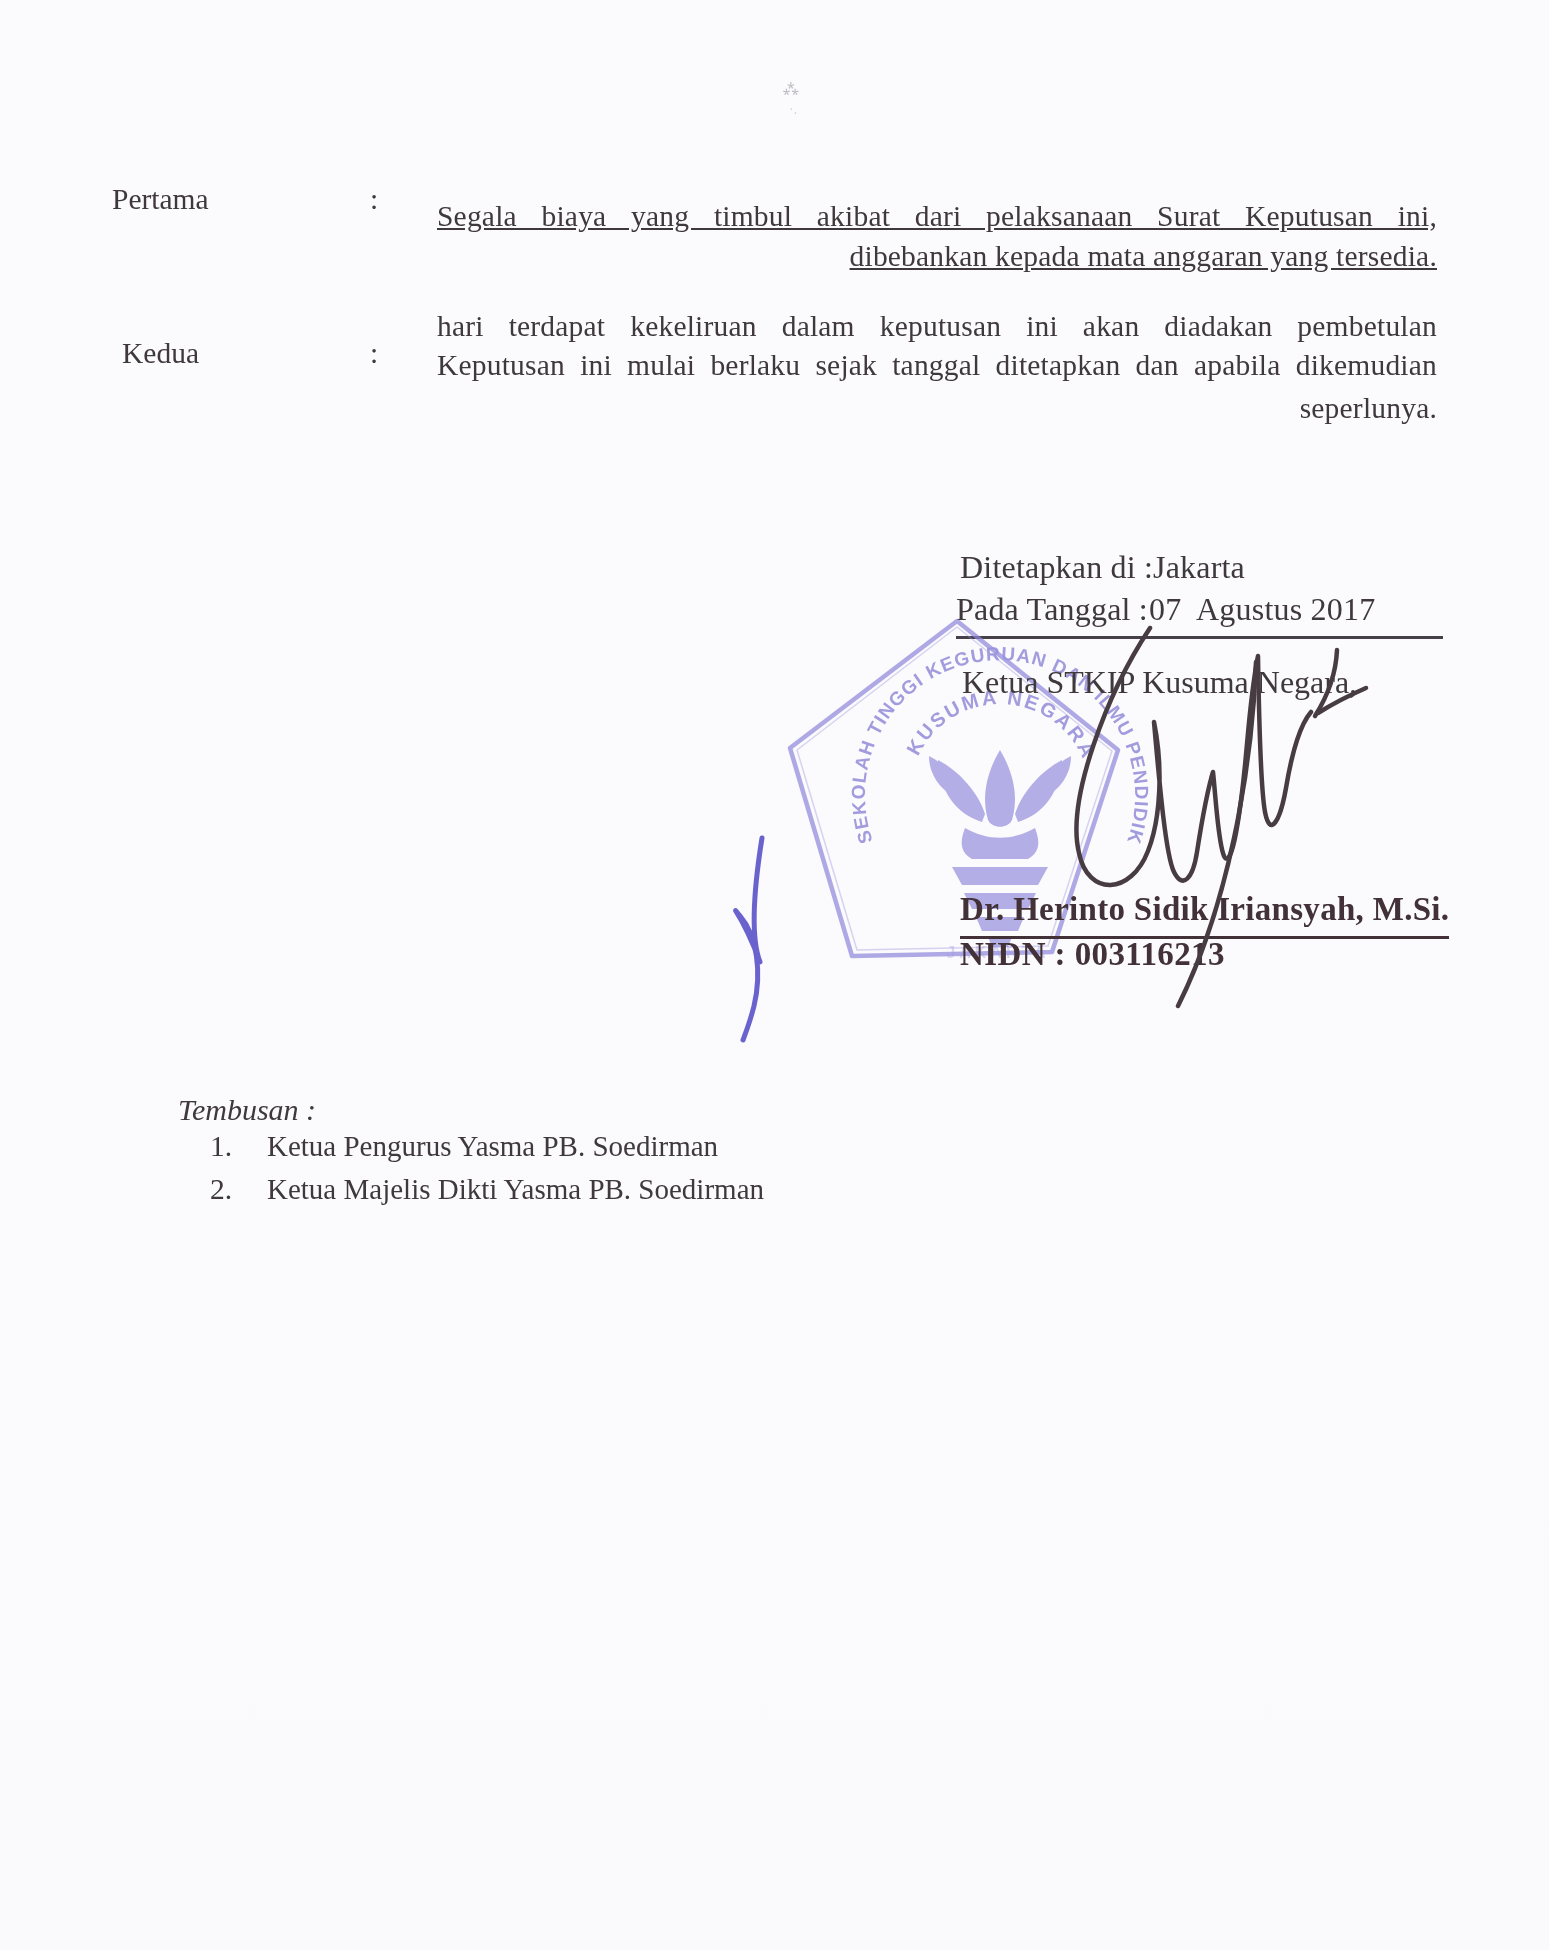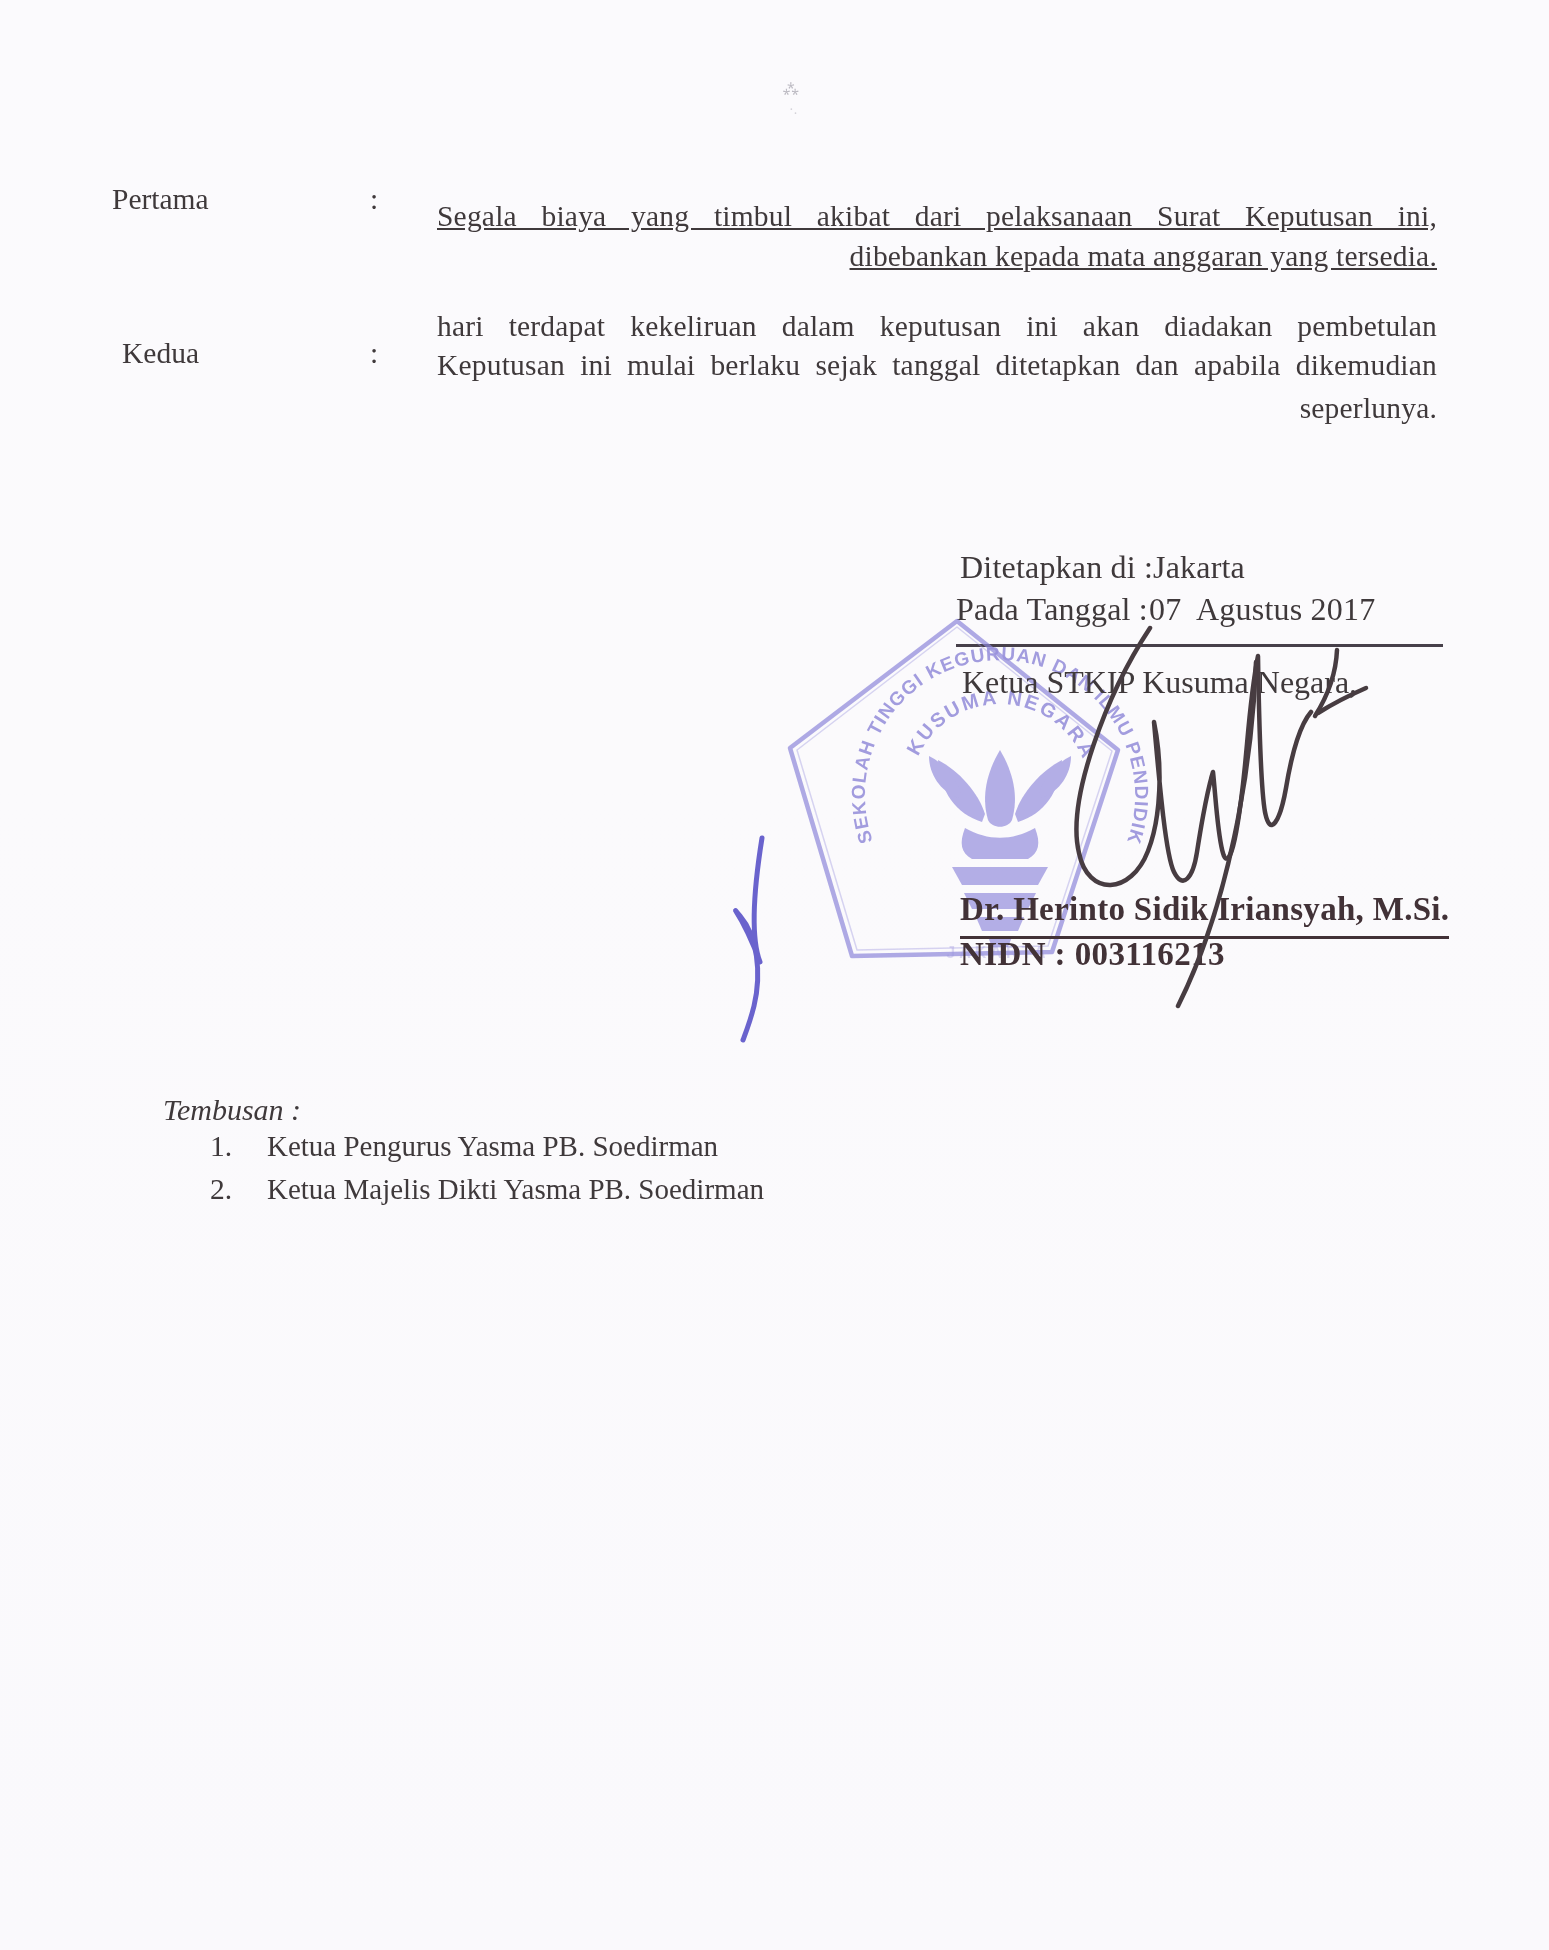--- a/index.html
+++ b/index.html
@@ -13,30 +13,30 @@
   }
   .abs { position:absolute; }
   .body-text { font-size:29.5px; letter-spacing:.2px; }
   .para { width:1000px; }
   .pline { display:block; height:40px; line-height:40px; text-align:right; }
   .pline.just { text-align:justify; text-align-last:justify; }
   .label { font-size:29.5px; }
   .colon { font-size:29.5px; }
   .right-block { font-size:32px; letter-spacing:.2px; }
   .place-row { left:960px; top:549px; }
-  .date-row { left:956px; top:591px; width:487px; border-bottom:3px solid #47404a; padding-bottom:16px; }
+  .date-row { left:956px; top:591px; width:487px; border-bottom:3px solid #47404a; padding-bottom:8px; }
   .val-offset { position:absolute; left:193px; top:0; white-space:pre; }
   .signer-title { left:962px; top:664px; font-size:32px; }
   .signer-name {
     left:960px; top:891px; font-size:33px; font-weight:bold; color:#423237;
     border-bottom:3.5px solid #423237; padding-bottom:8px; letter-spacing:.3px;
     z-index:4;
   }
   .signer-id { left:960px; top:936px; font-size:33px; font-weight:bold; color:#423237; letter-spacing:.4px; z-index:4; }
-  .cc-title { left:163px; top:1093px; font-size:30px; font-style:italic; }
+  .cc-title { left:178px; top:1093px; font-size:30px; font-style:italic; }
   .cc-num { position:absolute; left:210px; font-size:29.5px; }
   .cc-text { position:absolute; left:267px; font-size:29px; }
   .artifact { color:#8a8794; opacity:.55; font-size:14px; }
   svg.overlay { pointer-events:none; }
   .z1 { z-index:1; } .z2 { z-index:2; } .z3 { z-index:5; }
 </style>
 </head>
 <body>
 
 <div class="page">

